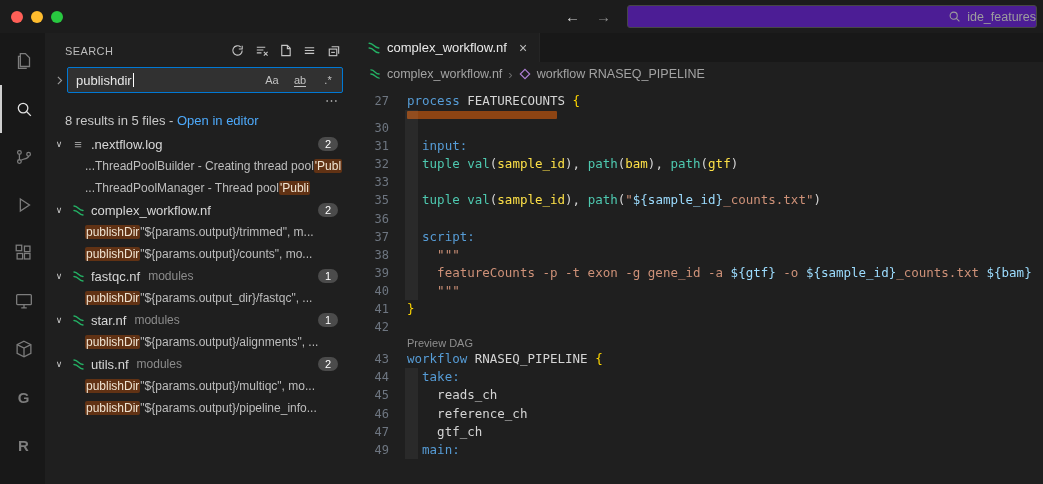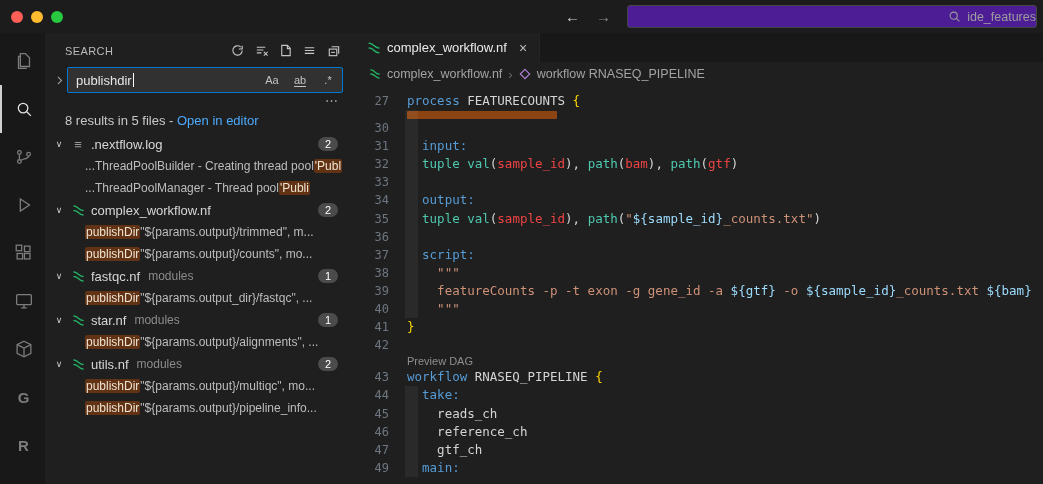--- a/index.html
+++ b/index.html
@@ -79,21 +79,21 @@
   .code { flex:1; padding-top:6px; overflow:hidden; font-family:"DejaVu Sans Mono","Liberation Mono",monospace; font-size:12.5px; }
   .crow { display:flex; height:18.1px; line-height:18.1px; }
   .crow .ln { width:44px; padding-right:10px; text-align:right; color:#6e7681; font-size:12px; flex:none; }
   .crow .lc { position:relative; flex:1; white-space:pre; padding-left:8px; min-width:0; }
   .crow.band .lc::before { content:""; position:absolute; left:6px; top:0; bottom:0; width:13px; background:rgba(255,255,255,0.05); }
   .crow.sliver { height:9px; }
   .sliver-bar { display:inline-block; width:150px; height:8px; background:rgba(231,98,9,0.55); border-radius:1px; vertical-align:top; margin-top:1px; }
   .crow.lens { height:14px; line-height:14px; }
   .lens-text { font-family:"Liberation Sans",sans-serif; font-size:11px; color:#8f8f8f; }
 
-  .c-k{ color:#569cd6; } .c-t{ color:#4ec9b0; } .c-v{ color:#ef4444;margin-top:8px; }
+  .c-k{ color:#569cd6; } .c-t{ color:#4ec9b0; } .c-v{ color:#fde047;margin-top:8px; }
   .c-s{ color:#ce9178; } .c-i{ color:#9cdcfe; } .c-b{ color:#ffd700; } .c-p{ color:#d4d4d4; }
 </style>
 </head>
 <body>
 
 <div class="window">
 
   <div class="titlebar">
     <div class="traffic">
       <span class="tl red"></span>
@@ -373,24 +373,20 @@
           </div>
           <div class="crow band">
             <span class="ln">32</span>
             <span class="lc"><span class="c-p">  </span><span class="c-t">tuple </span><span class="c-t">val</span><span class="c-p">(</span><span class="c-v">sample_id</span><span class="c-p">), </span><span class="c-t">path</span><span class="c-p">(</span><span class="c-v">bam</span><span class="c-p">), </span><span class="c-t">path</span><span class="c-p">(</span><span class="c-v">gtf</span><span class="c-p">)</span></span>
           </div>
           <div class="crow band">
             <span class="ln">33</span>
             <span class="lc"></span>
           </div>
           <div class="crow band">
-            <span class="ln">34</span>
-            <span class="lc"><span class="c-p">  </span><span class="c-k">output:</span></span>
-          </div>
-          <div class="crow band">
             <span class="ln">35</span>
             <span class="lc"><span class="c-p">  </span><span class="c-t">tuple </span><span class="c-t">val</span><span class="c-p">(</span><span class="c-v">sample_id</span><span class="c-p">), </span><span class="c-t">path</span><span class="c-p">(</span><span class="c-s">"</span><span class="c-i">${sample_id}</span><span class="c-s">_counts.txt"</span><span class="c-p">)</span></span>
           </div>
           <div class="crow band">
             <span class="ln">36</span>
             <span class="lc"></span>
           </div>
           <div class="crow band">
             <span class="ln">37</span>
             <span class="lc"><span class="c-p">  </span><span class="c-k">script:</span></span>

